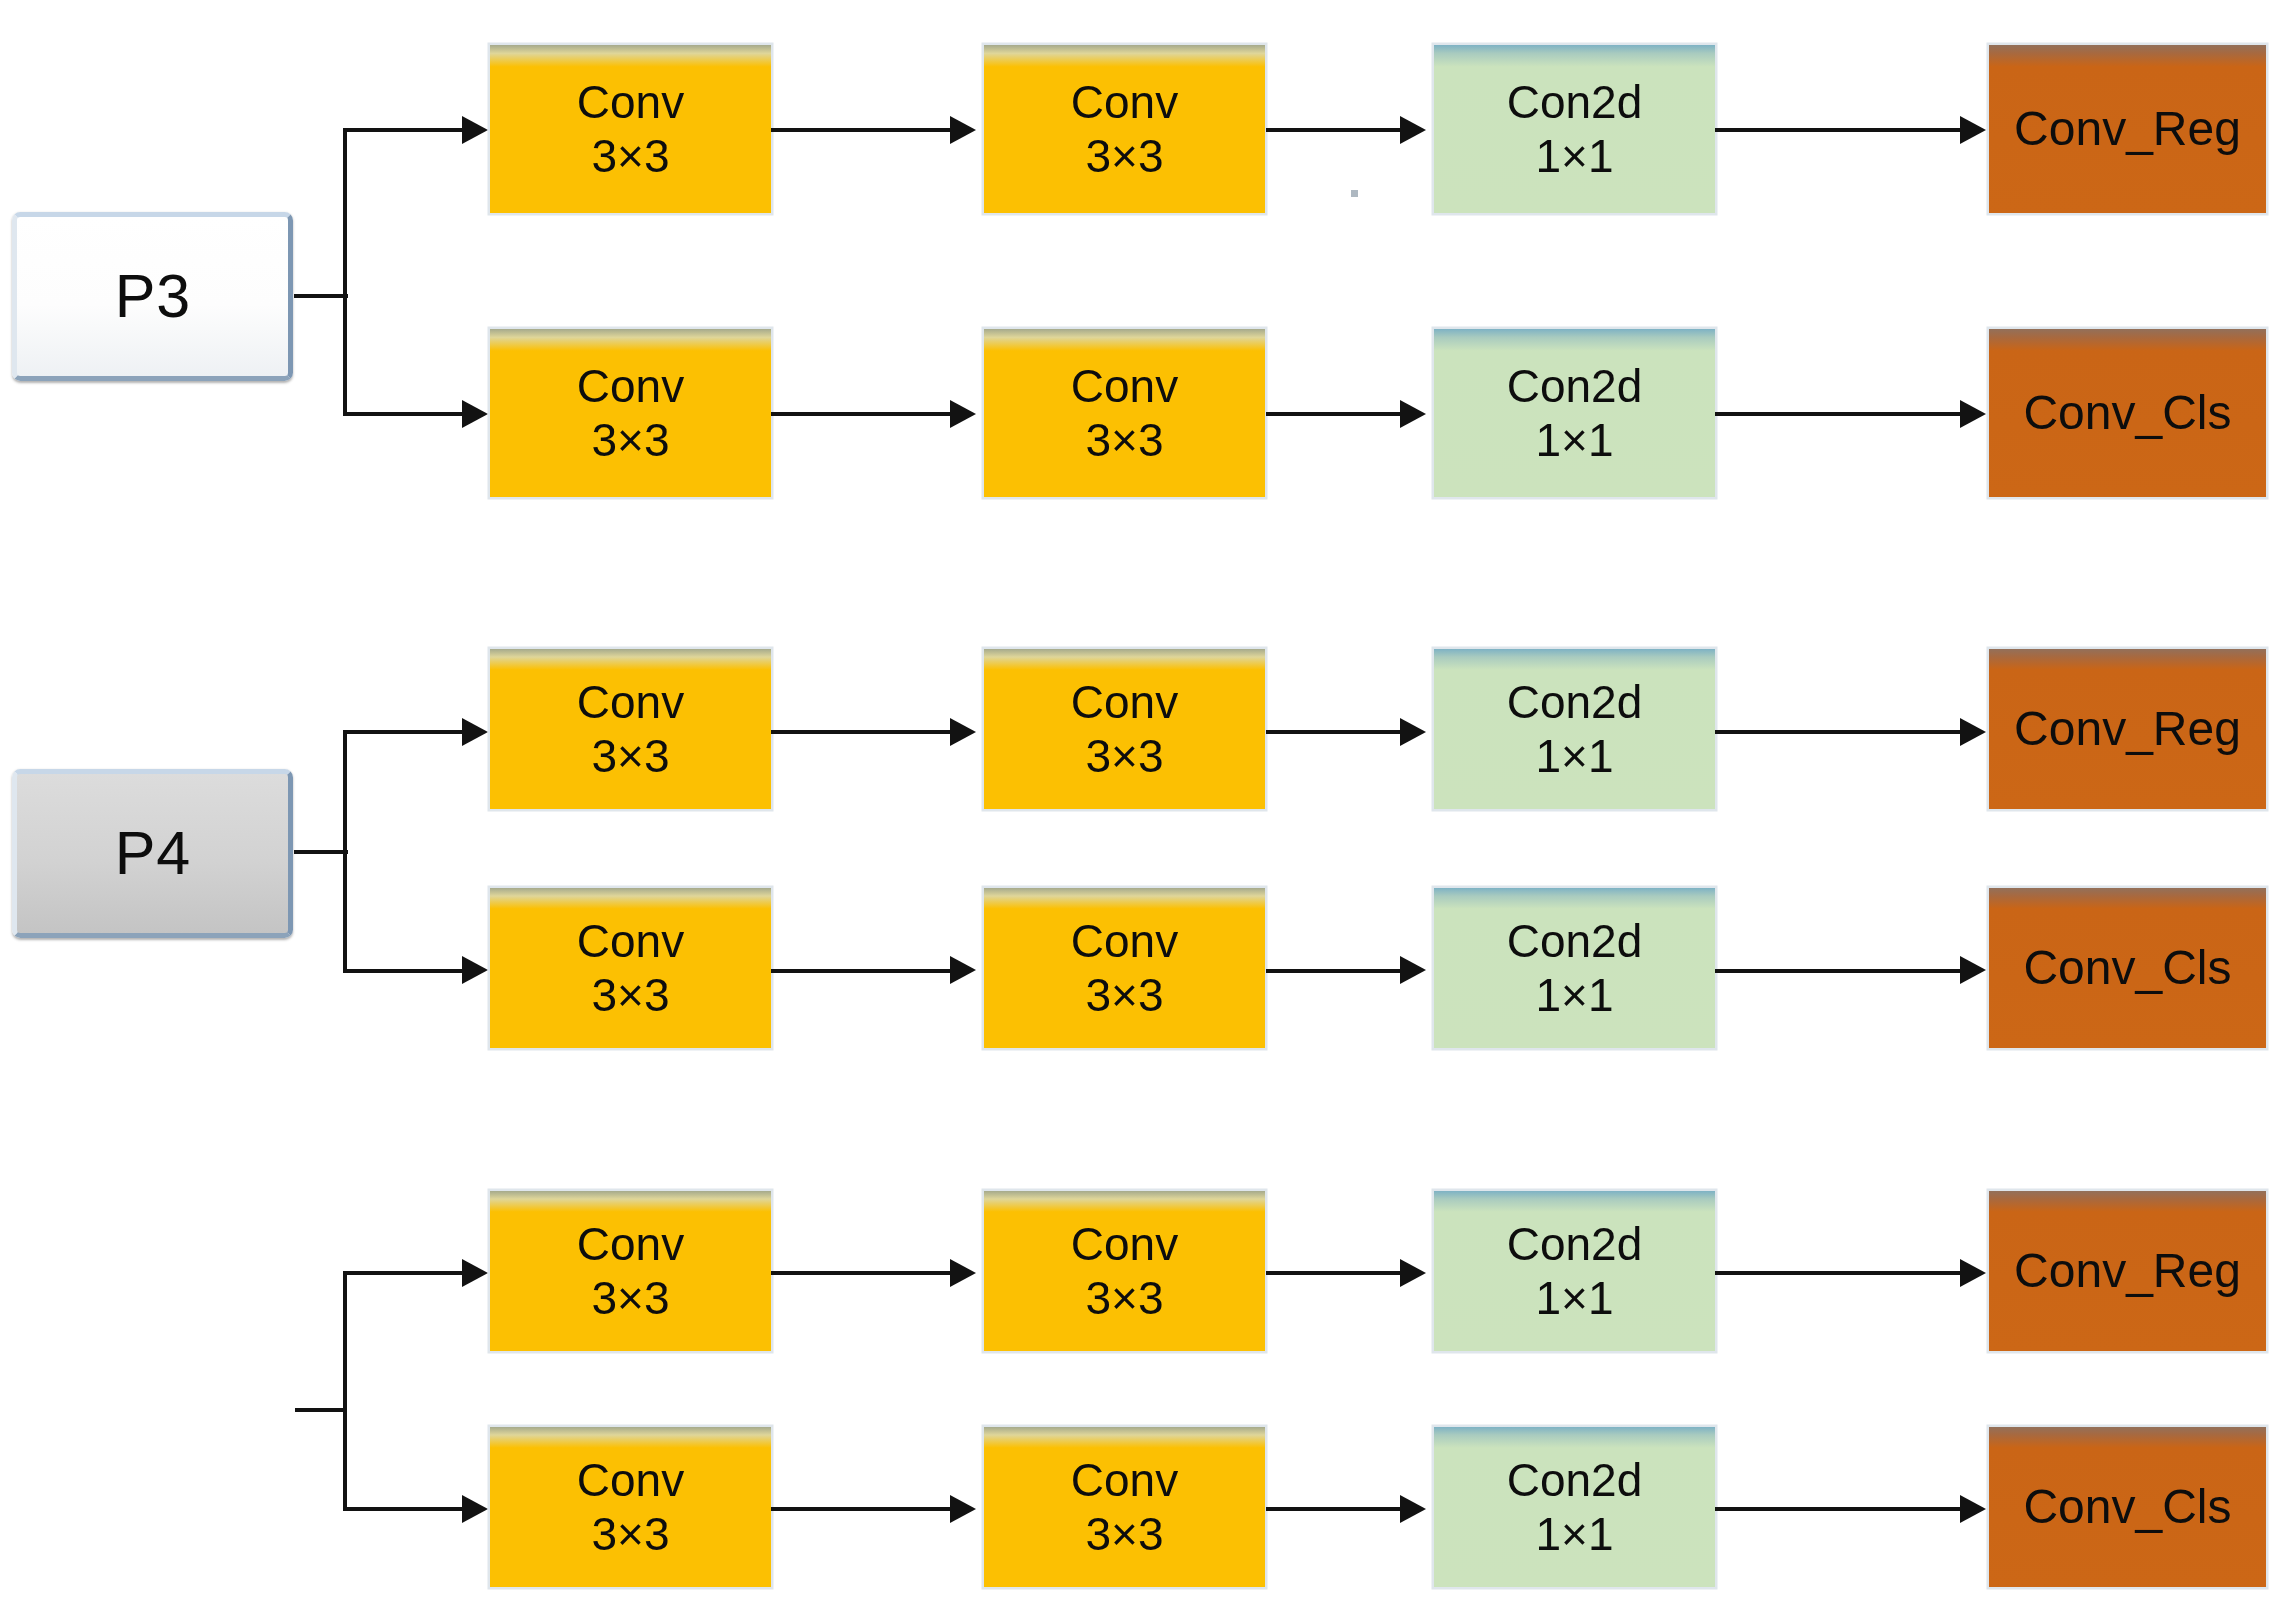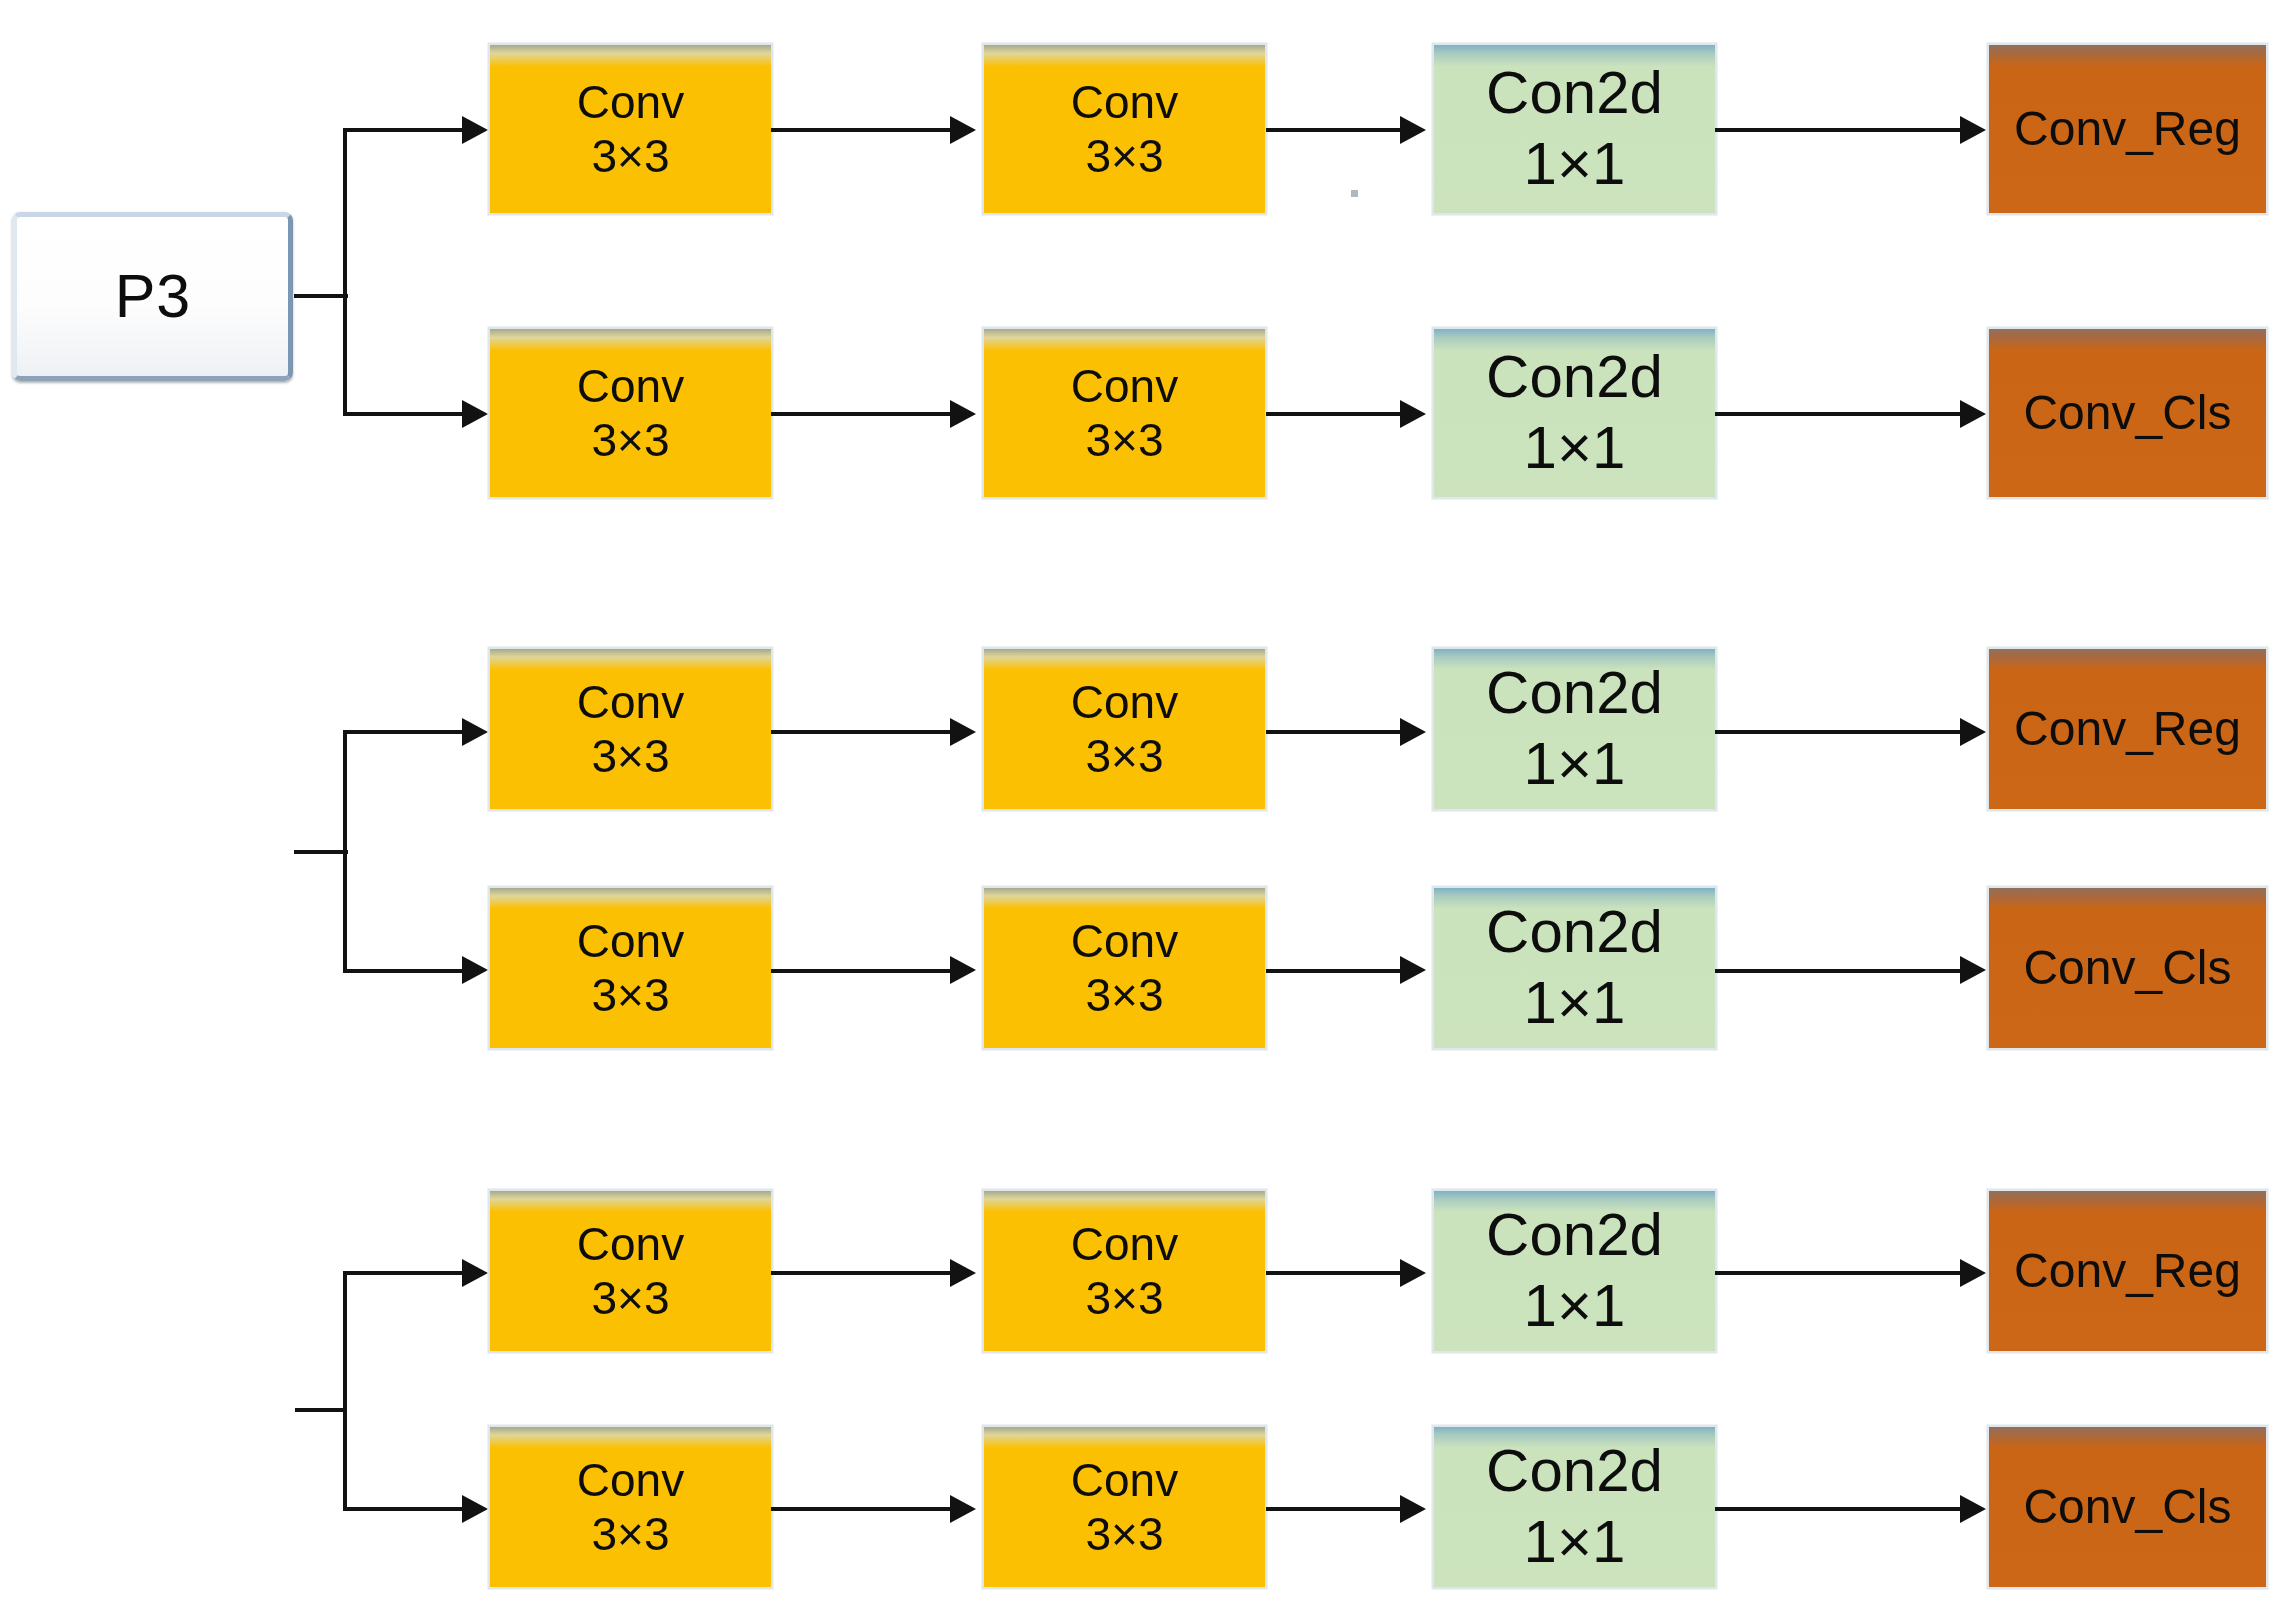--- a/index.html
+++ b/index.html
@@ -62,21 +62,21 @@
   }
 
   
   .con2d {
     background:
       linear-gradient(180deg,
         #7eb2c4 0%,
         #a9cbbf 5%,
         #cbe3bd 13%,
         #cce3bd 100%);
-    font-size: 60px;
+    font-size: 46px;
     box-shadow: 0 0 0 2.5px rgba(212,222,230,.75);
   }
 
   
   .head {
     background:
       linear-gradient(180deg,
         #93705a 0%,
         #a8693f 5%,
         #ca6516 13%,
@@ -171,20 +171,23 @@
   </div>
   <div class="edge h" style="left:1715px; top:412px; width:247px;"></div>
   <div class="arrowhead" style="left:1960px; top:400px;"></div>
 
   <div class="node head" style="left:1989px; top:329px; width:277px; height:168px;">
     <span class="ln">Conv_Cls</span>
   </div>
 
   <div class="speck" style="left:1351px; top:190px;"></div>
 
+  <div class="node plevel p4" style="left:12.4px; top:769px; width:281px; height:169px;">
+    <span class="ln">P4</span>
+  </div>
 
   <div class="edge h" style="left:294px; top:850px; width:54px;"></div>
   <div class="edge v" style="left:343px; top:730px; height:242px;"></div>
   <div class="edge h" style="left:343px; top:730px; width:120px;"></div>
   <div class="arrowhead" style="left:462px; top:718px;"></div>
   <div class="edge h" style="left:343px; top:969px; width:120px;"></div>
   <div class="arrowhead" style="left:462px; top:956px;"></div>
 
   <div class="node conv" style="left:490px; top:649px; width:281px; height:160px;">
     <span class="ln">Conv</span>

